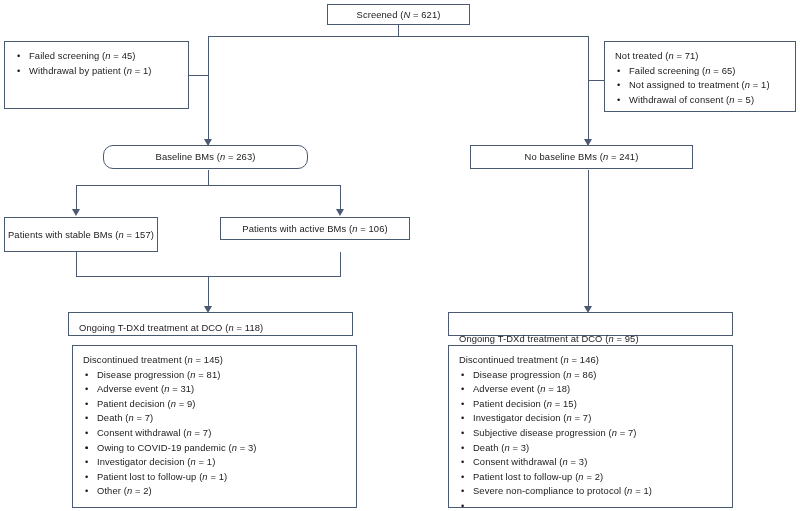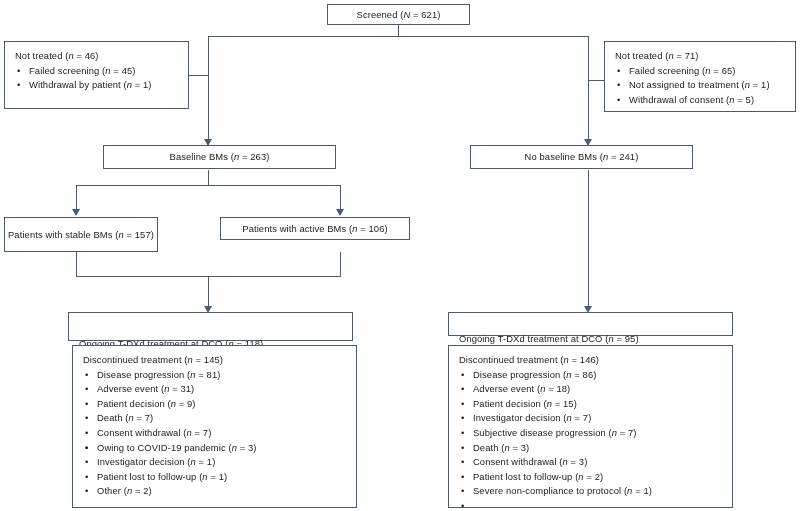--- a/index.html
+++ b/index.html
@@ -126,53 +126,52 @@
   <div class="arrow" style="left:203.5px; top:306px;"></div>
 
   <div class="vline" style="left:588px; top:170px; height:139px;"></div>
   <div class="arrow" style="left:583.5px; top:306px;"></div>
 
   <div class="box box-center" style="left:327px; top:4px; width:143px; height:21px;">
     <span class="lbl">Screened (<i class="v">N</i> = 621)</span>
   </div>
 
   <div class="box box-list" style="left:4px; top:41px; width:185px; height:68px;">
-    <div class="hdr">Not treated (<i class="v">n</i> = 46)</div>
     <ul class="items">
         <li><span class="bullet">•</span><span>Failed screening (<i class="v">n</i> = 45)</span></li>
         <li><span class="bullet">•</span><span>Withdrawal by patient (<i class="v">n</i> = 1)</span></li>
       </ul>
   </div>
 
   <div class="box box-list" style="left:604px; top:41px; width:192px; height:71px;">
     <div class="hdr">Not treated (<i class="v">n</i> = 71)</div>
     <ul class="items">
         <li><span class="bullet">•</span><span>Failed screening (<i class="v">n</i> = 65)</span></li>
         <li><span class="bullet">•</span><span>Not assigned to treatment (<i class="v">n</i> = 1)</span></li>
         <li><span class="bullet">•</span><span>Withdrawal of consent (<i class="v">n</i> = 5)</span></li>
       </ul>
   </div>
 
-  <div class="box box-center" style="left:103px; top:145px; width:233px; height:24px;">
+  <div class="box box-center" style="left:103px; top:145px; width:205px; height:24px;border-radius:10px;">
     <span class="lbl">Baseline BMs (<i class="v">n</i> = 263)</span>
   </div>
 
   <div class="box box-center" style="left:470px; top:145px; width:223px; height:24px;">
     <span class="lbl">No baseline BMs (<i class="v">n</i> = 241)</span>
   </div>
 
   <div class="box box-center" style="left:4px; top:217px; width:154px; height:35px;">
     <span class="lbl">Patients with stable BMs (<i class="v">n</i> = 157)</span>
   </div>
 
   <div class="box box-center" style="left:220px; top:217px; width:190px; height:23px;">
     <span class="lbl">Patients with active BMs (<i class="v">n</i> = 106)</span>
   </div>
 
-  <div class="box box-list" style="left:68px; top:312px; width:285px; height:24px; padding-top:20px;">
+  <div class="box box-list" style="left:68px; top:312px; width:285px; height:24px; padding-top:4px;">
     <span class="lbl">Ongoing T-DXd treatment at DCO (<i class="v">n</i> = 118)</span>
   </div>
 
   <div class="box box-list" style="left:448px; top:312px; width:285px; height:24px; padding-top:15px;">
     <span class="lbl">Ongoing T-DXd treatment at DCO (<i class="v">n</i> = 95)</span>
   </div>
 
   <div class="box box-list" style="left:72px; top:345px; width:285px; height:163px;">
     <div class="hdr">Discontinued treatment (<i class="v">n</i> = 145)</div>
     <ul class="items">

